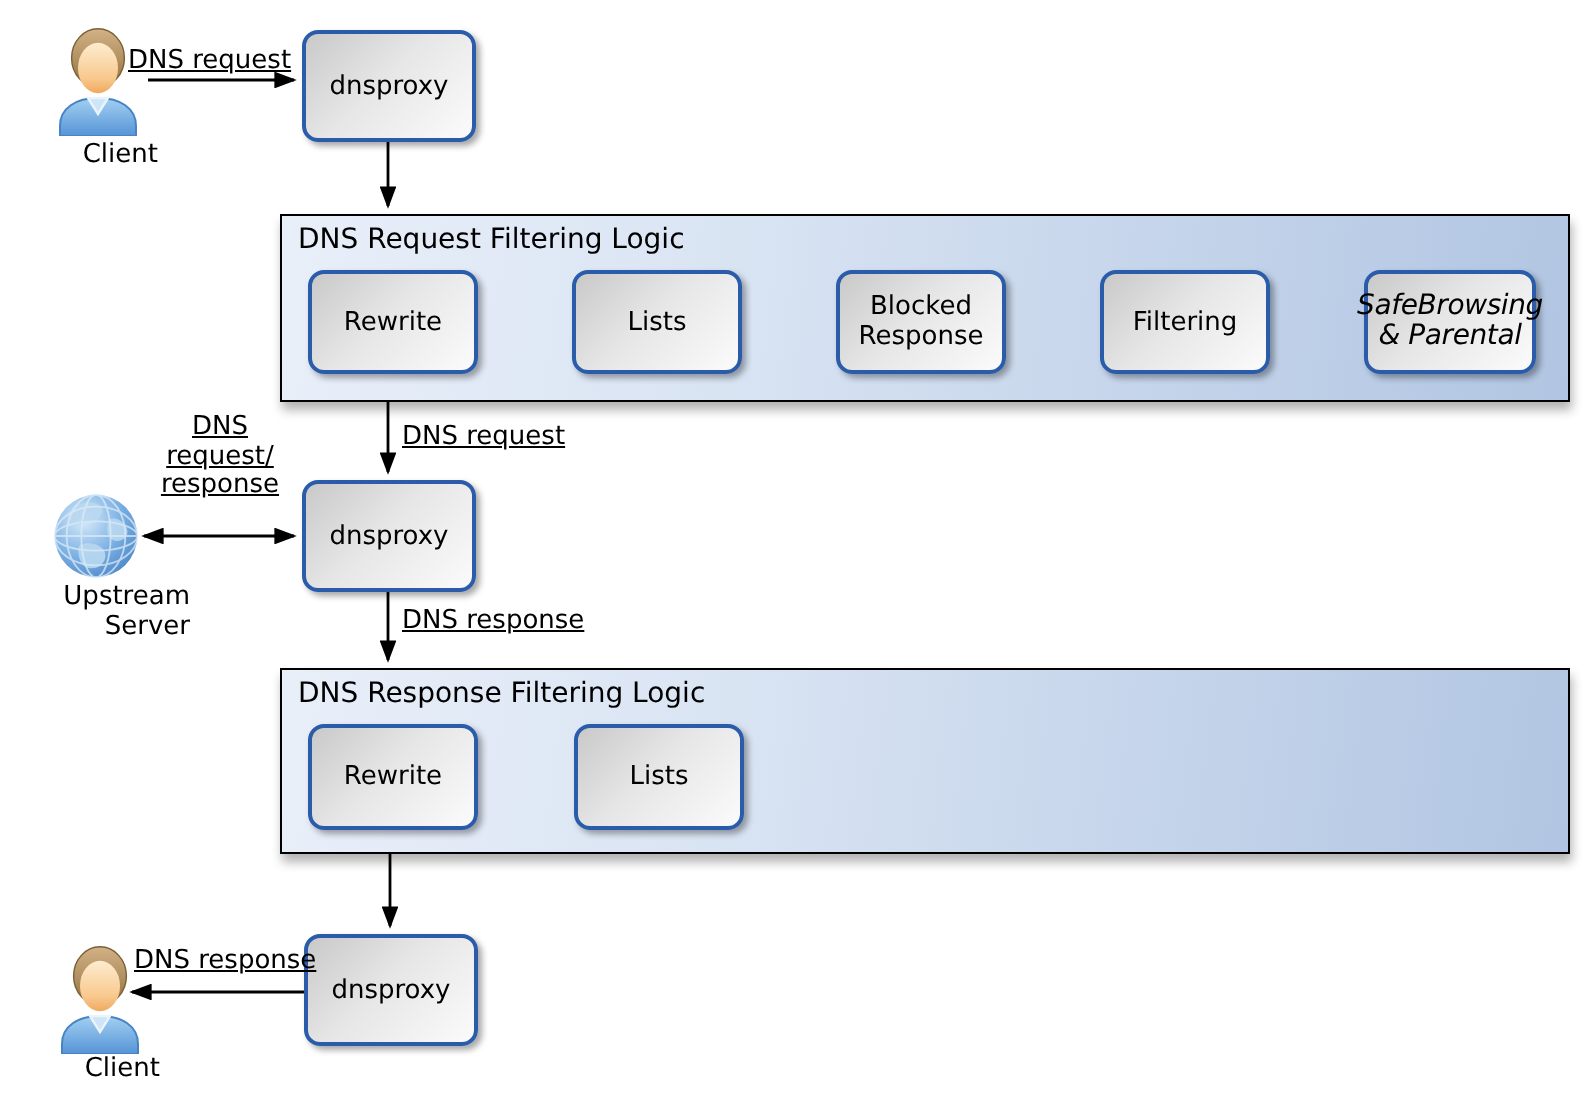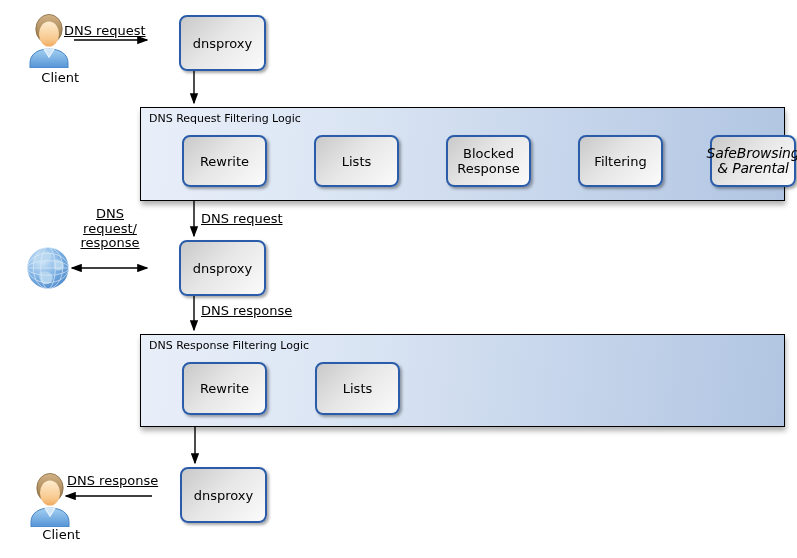--- a/index.html
+++ b/index.html
@@ -8,34 +8,34 @@
     font-family:"DejaVu Sans","Liberation Sans",sans-serif;color:#000;overflow:hidden;
   }
   .edges{position:absolute;left:0;top:0;width:797px;height:558px;pointer-events:none;}
 
   
   .pbox{
     position:absolute;border:2px solid #2a5caa;border-radius:8px;
     background:linear-gradient(135deg,#c9c9c9 0%,#e6e6e6 45%,#fbfbfb 100%);
     box-shadow:2px 2px 3px rgba(0,0,0,0.35);
     display:flex;align-items:center;justify-content:center;text-align:center;
-    font-size:13px;line-height:15px;box-sizing:border-box;margin-left:28px;
+    font-size:13px;line-height:15px;box-sizing:border-box;
   }
   .dnsproxy{width:87px;height:56px;}
   .step{width:85px;height:52px;padding:0 1px;}
   .step.tight{font-size:14px;letter-spacing:-0.2px;font-style:italic;}
 
   
   .fcontainer{
     position:absolute;width:645px;height:94px;box-sizing:border-box;
     border:1.5px solid #000;
     background:linear-gradient(97deg,#e9eff9 0%,#d9e4f3 35%,#b1c5e2 100%);
     box-shadow:1px 4px 5px rgba(0,0,0,0.30);
   }
-  .fc-title{position:absolute;left:8px;top:4px;font-size:11px;white-space:nowrap;}
+  .fc-title{position:absolute;left:8px;top:4px;font-size:14px;white-space:nowrap;}
 
   .node-label{position:absolute;font-size:13px;text-align:right;line-height:14.5px;}
   .edge-label{position:absolute;font-size:13px;white-space:nowrap;text-decoration:underline;}
   .ml{white-space:pre-line;}
 
   .icon{position:absolute;}
 </style>
 </head>
 <body>
 
@@ -138,20 +138,22 @@
 
   <div class="edge-label" style="left:201px;top:211px">DNS request</div>
 
   <div class="pbox dnsproxy" style="left:151px;top:240px">
     <span>dnsproxy</span>
   </div>
 
   <svg class="icon" style="left:26px;top:246px" width="44" height="44">
       <use href="#globe-sym"></use>
     </svg>
+  <div class="node-label ml" style="left:13px;top:292px;width:82px">Upstream
+Server</div>
   <div class="edge-label ml" style="left:73px;top:207px;width:74px;text-align:center;line-height:14.5px">DNS
 request/
 response</div>
 
   <div class="edge-label" style="left:201px;top:303px">DNS response</div>
 
   <div class="fcontainer" style="left:140px;top:334px;height:93px">
     <div class="fc-title">DNS Response Filtering Logic</div>
     <div class="pbox step" style="left:13px;top:27px;height:53px">
         <span>Rewrite</span>

